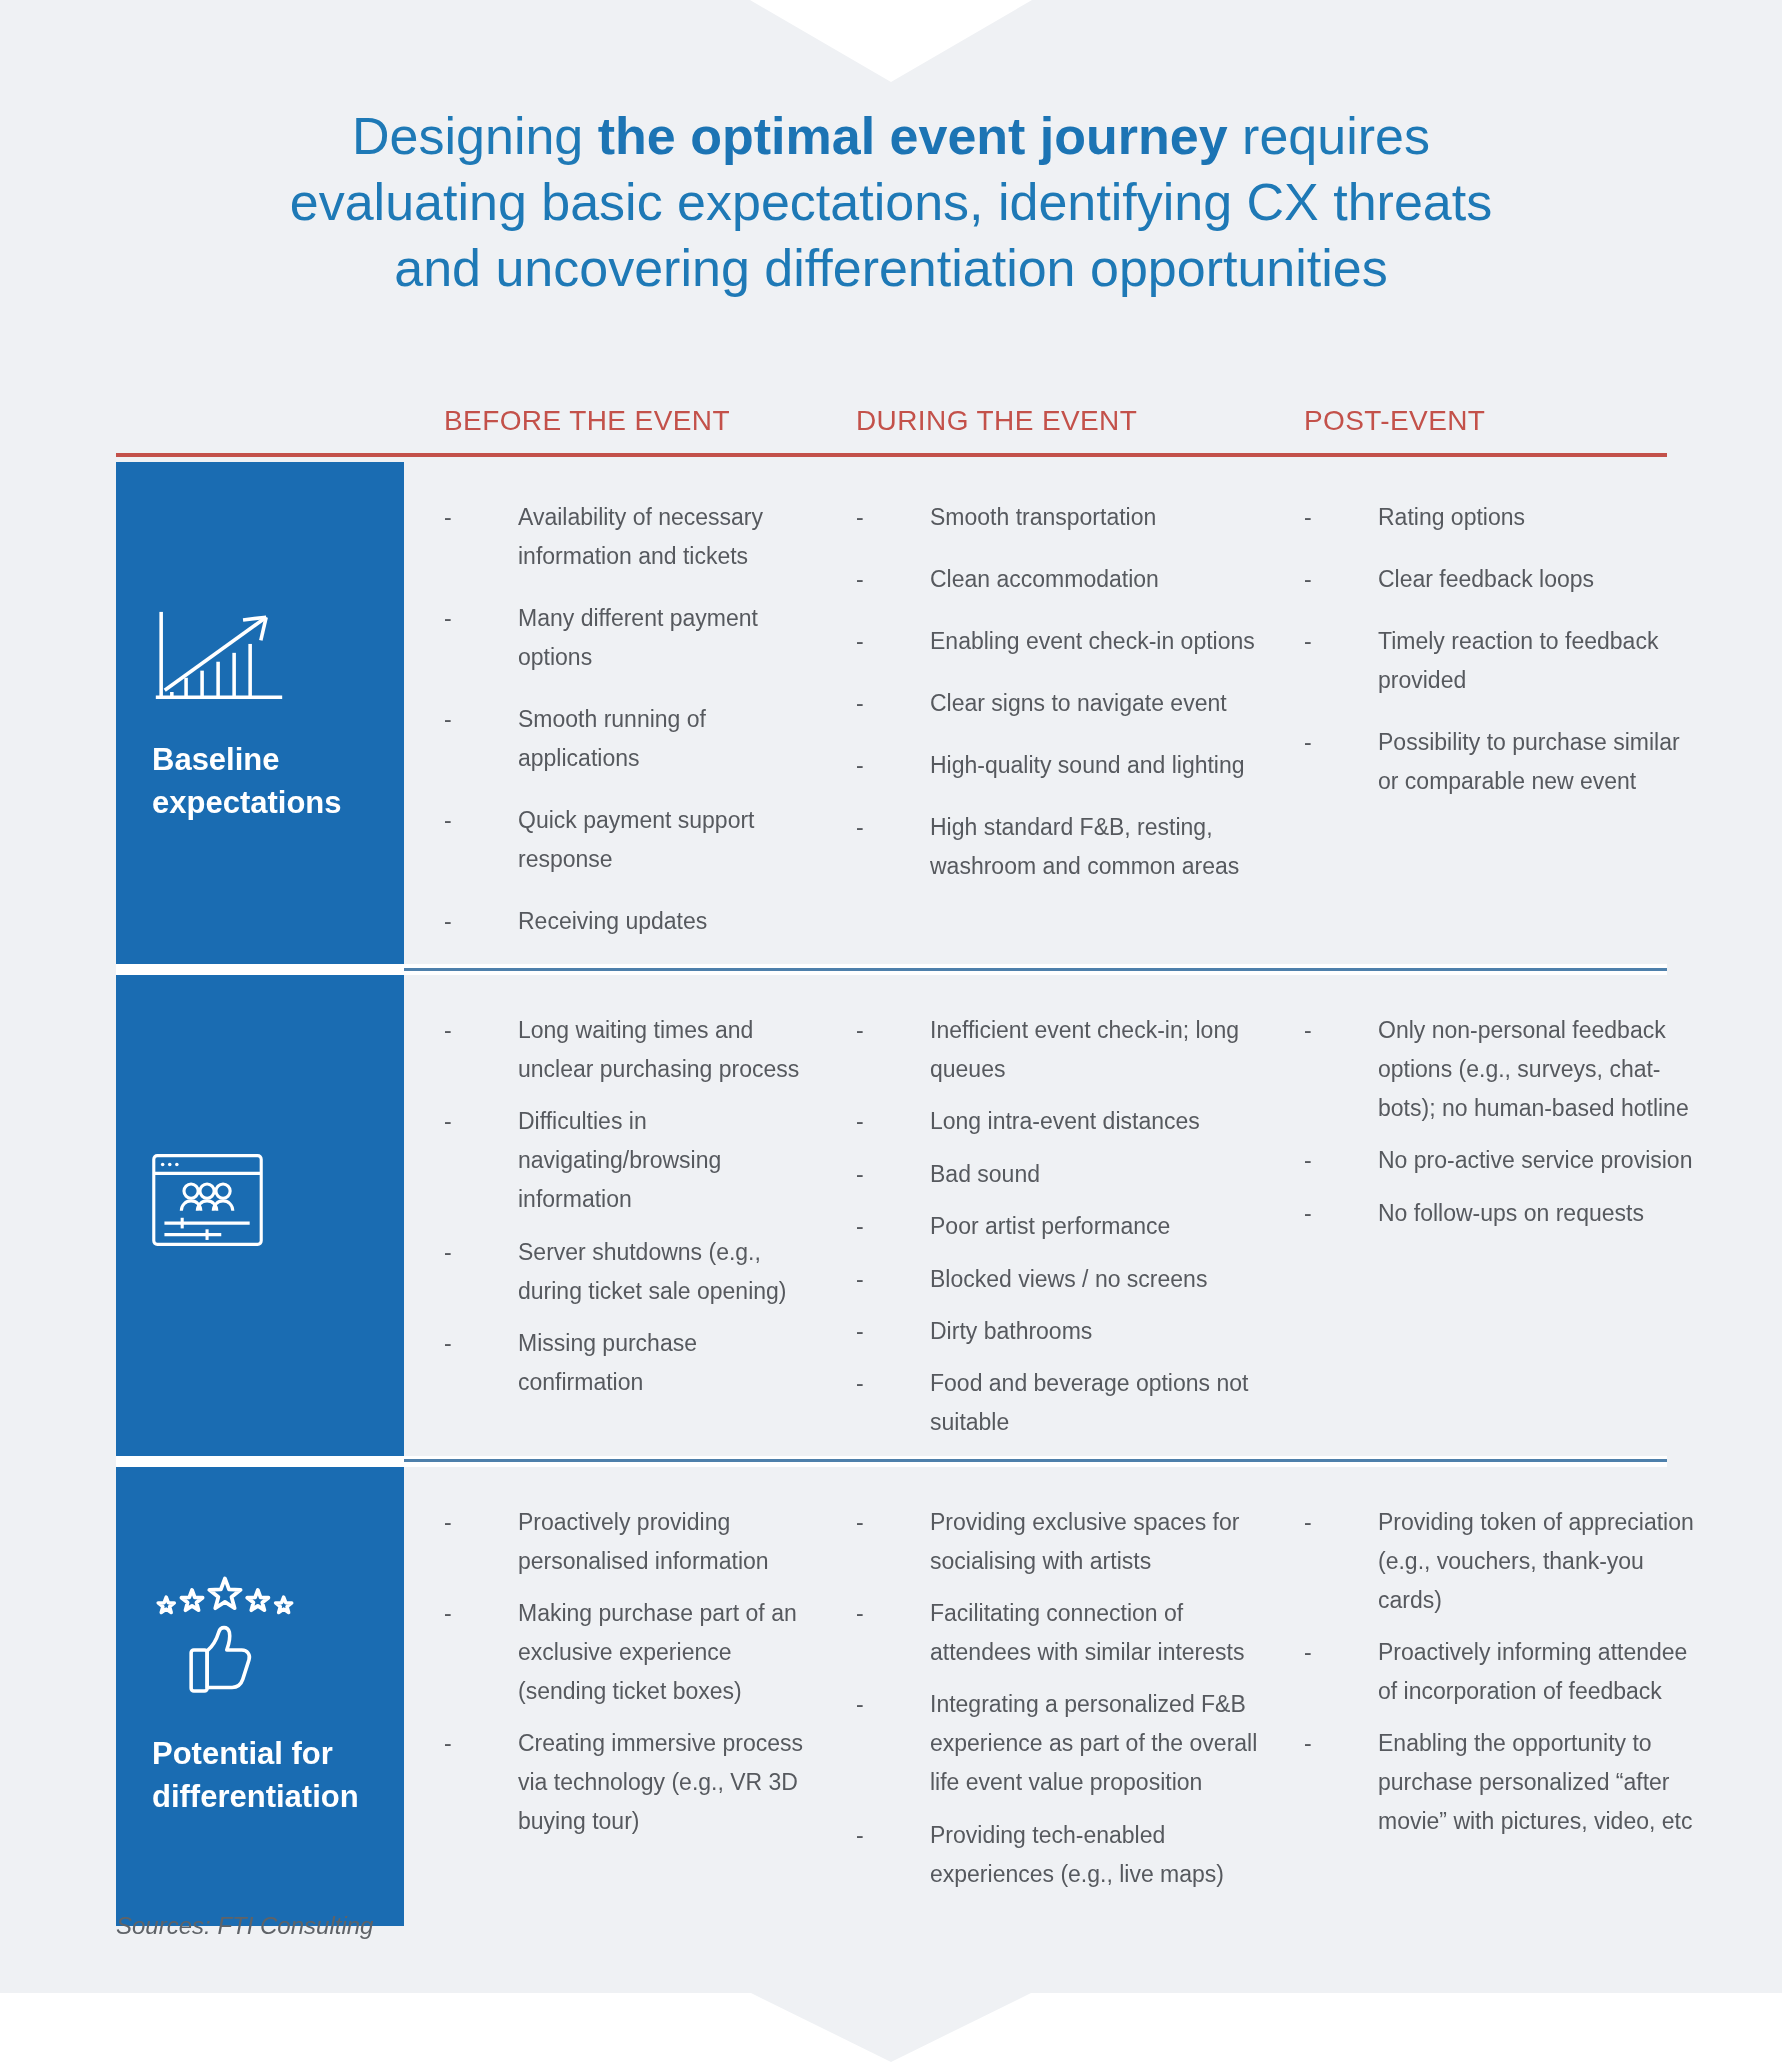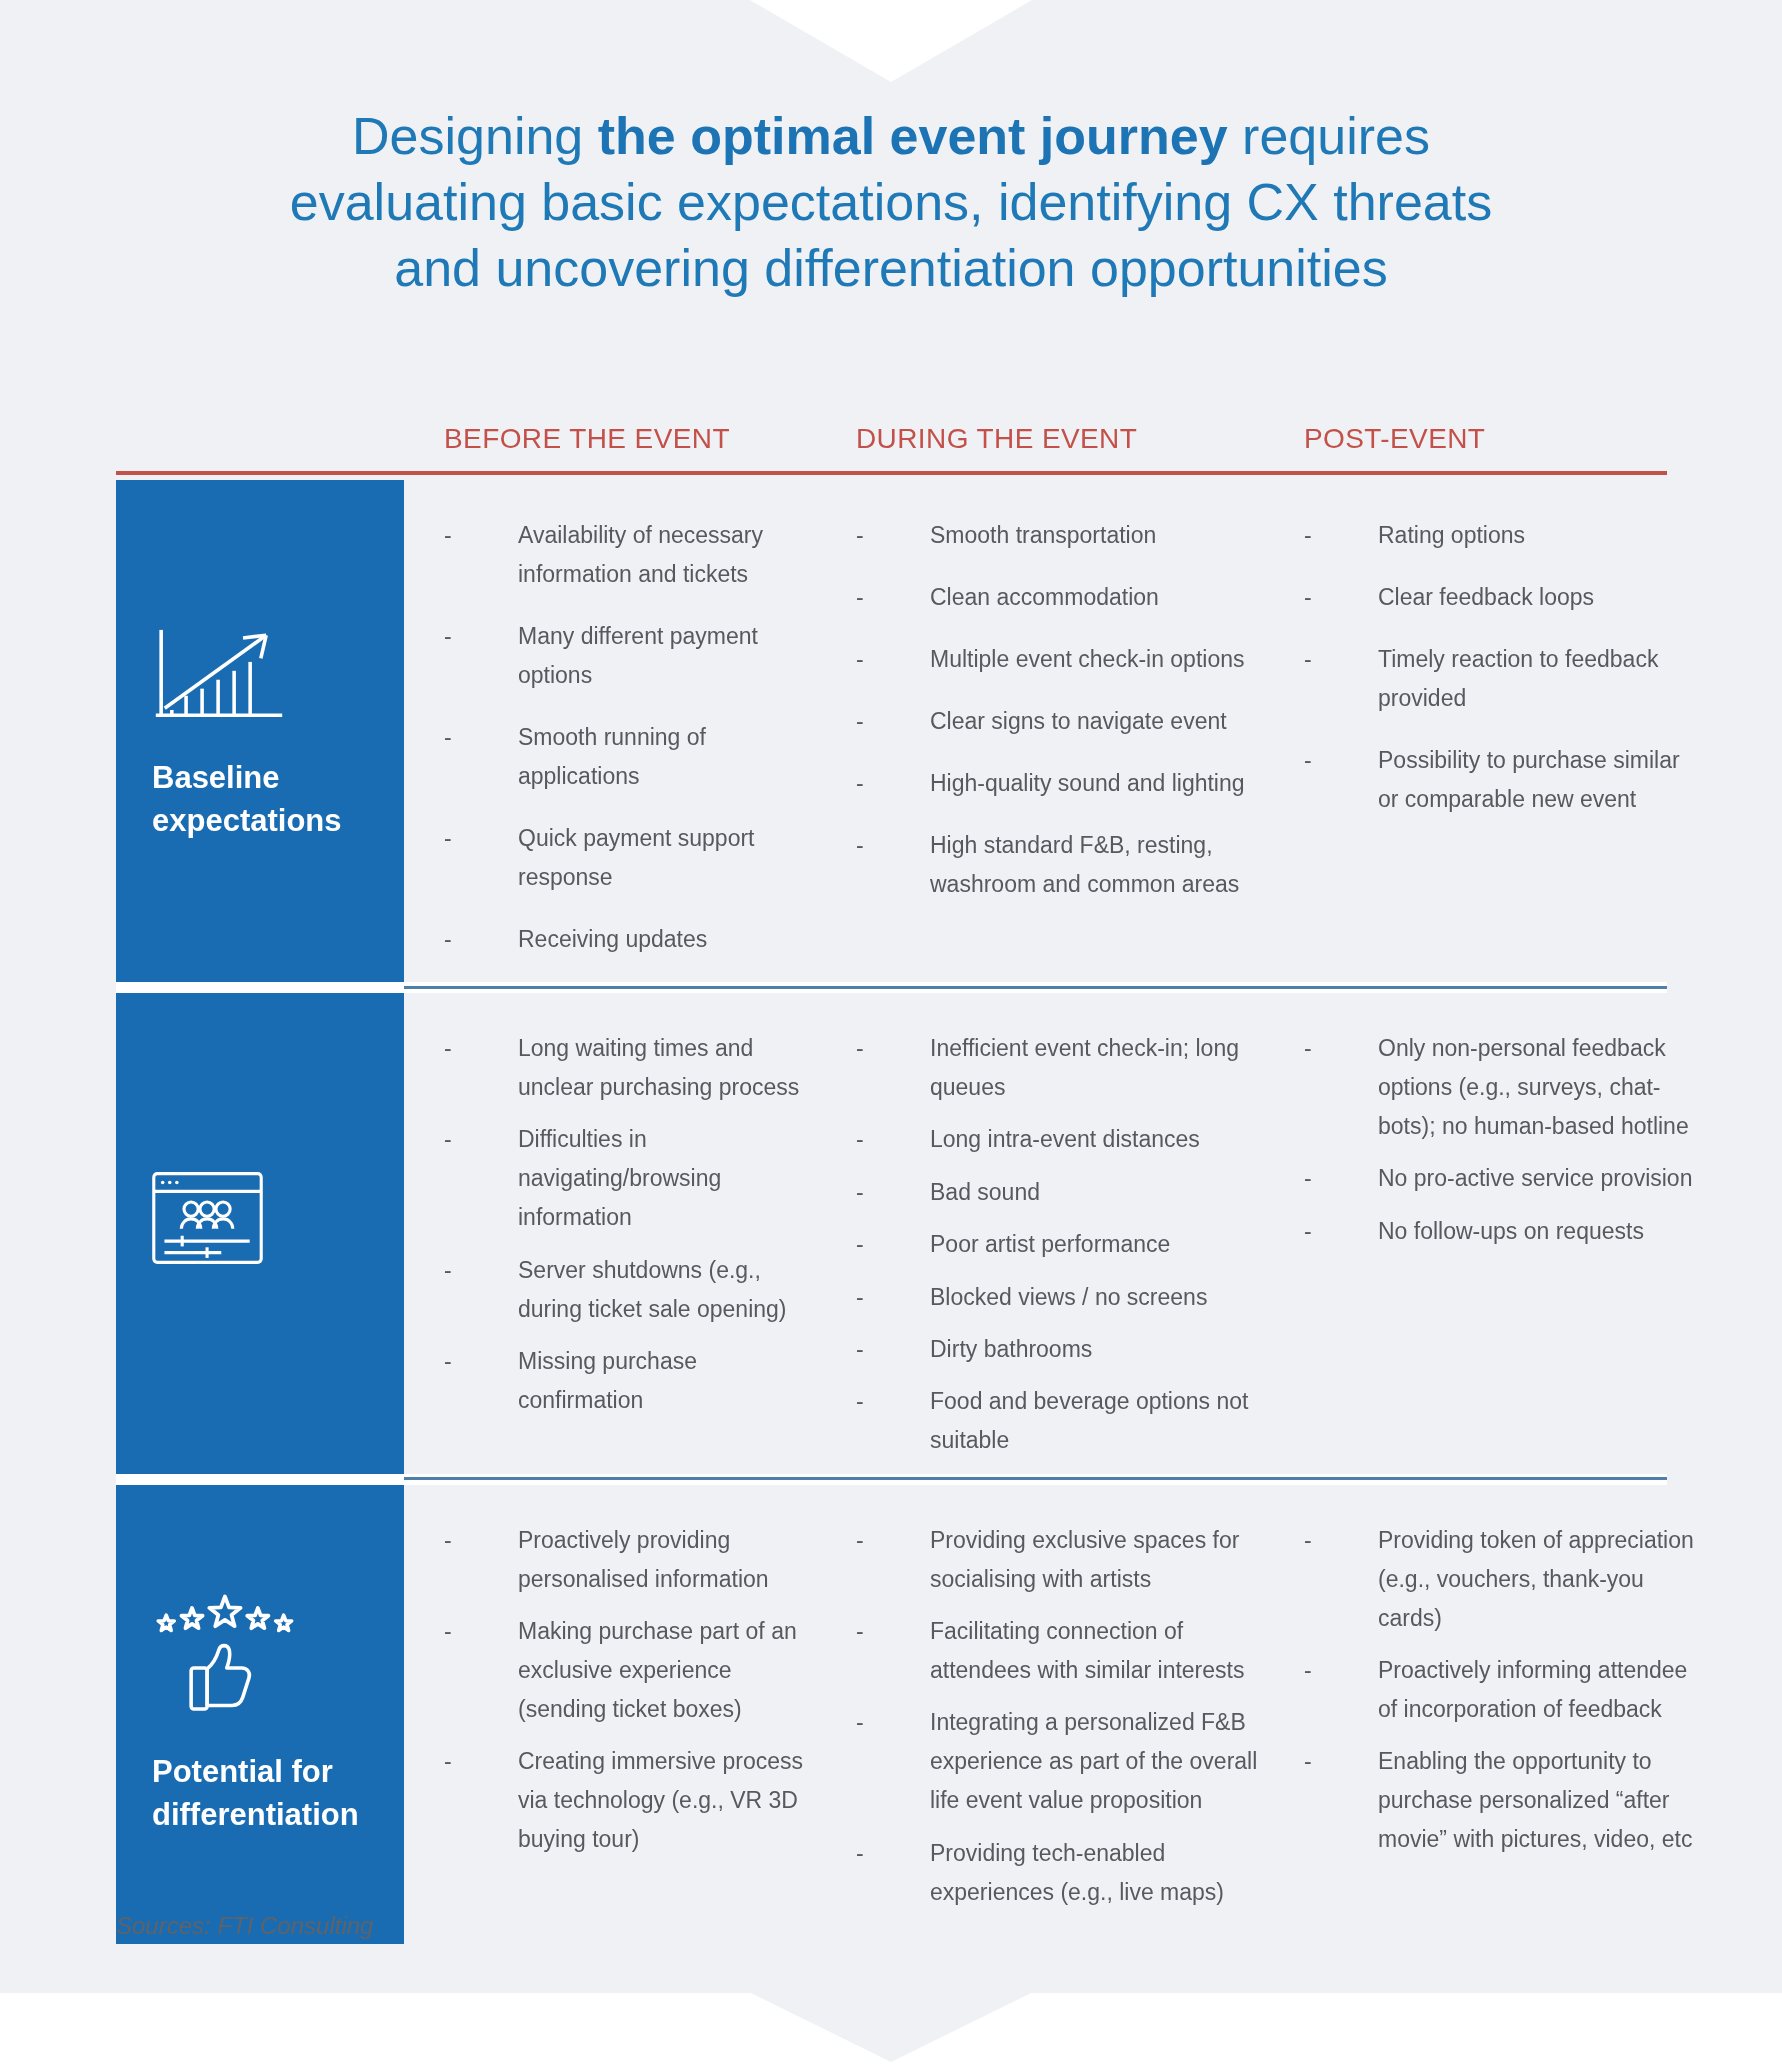--- a/index.html
+++ b/index.html
@@ -12,21 +12,21 @@
     position:absolute;left:750px;top:0;width:0;height:0;
     border-left:141px solid transparent;border-right:141px solid transparent;
     border-top:82px solid #ffffff;
   }
   .title{
     position:absolute;top:103px;left:0;width:100%;margin:0;
     text-align:center;font-size:52px;line-height:66px;font-weight:400;
     color:#1e79b6;
   }
   .title strong{font-weight:700;color:#1c74b4;margin-top:16px;}
-  .matrix{position:absolute;left:116px;top:403px;width:1588px;}
+  .matrix{position:absolute;left:116px;top:385px;width:1588px;}
   .head-row{
     display:grid;grid-template-columns:288px 372px 408px 399px;column-gap:40px;
     align-items:end;padding:19.6px 0 16px 0;
   }
   .col-head{
     font-size:28px;letter-spacing:0.4px;color:#c3514a;font-weight:400;
   }
   .red-line{height:4.5px;background:#c3514a;width:1551px;}
   .row{
     display:grid;grid-template-columns:288px 372px 408px 399px;column-gap:40px;
@@ -131,21 +131,21 @@
             <li>
               <span class="dash">-</span>
               <span class="txt">Smooth transportation</span>
             </li>
             <li>
               <span class="dash">-</span>
               <span class="txt">Clean accommodation</span>
             </li>
             <li>
               <span class="dash">-</span>
-              <span class="txt">Multiple event check-in options</span>
+              <span class="txt">Enabling event check-in options</span>
             </li>
             <li>
               <span class="dash">-</span>
               <span class="txt">Clear signs to navigate event</span>
             </li>
             <li>
               <span class="dash">-</span>
               <span class="txt">High-quality sound and lighting</span>
             </li>
             <li>

